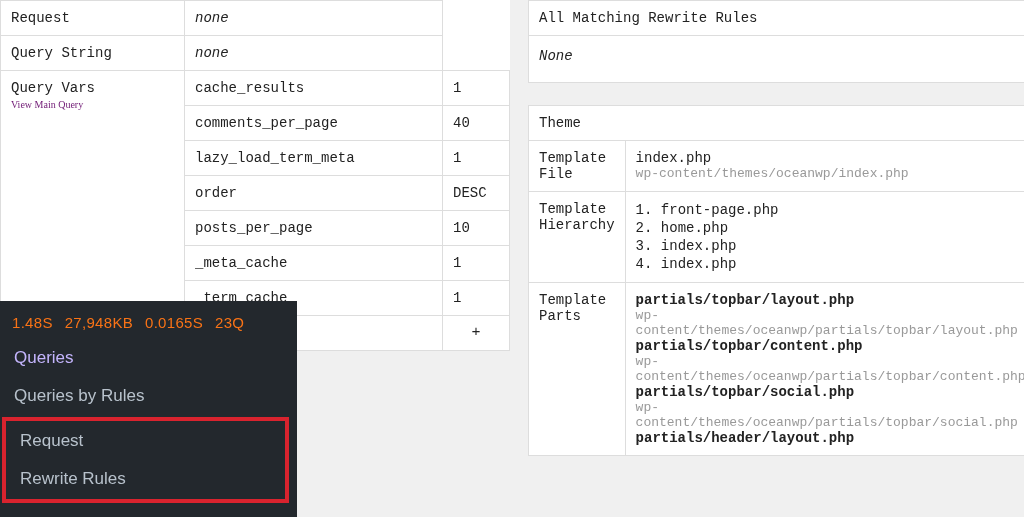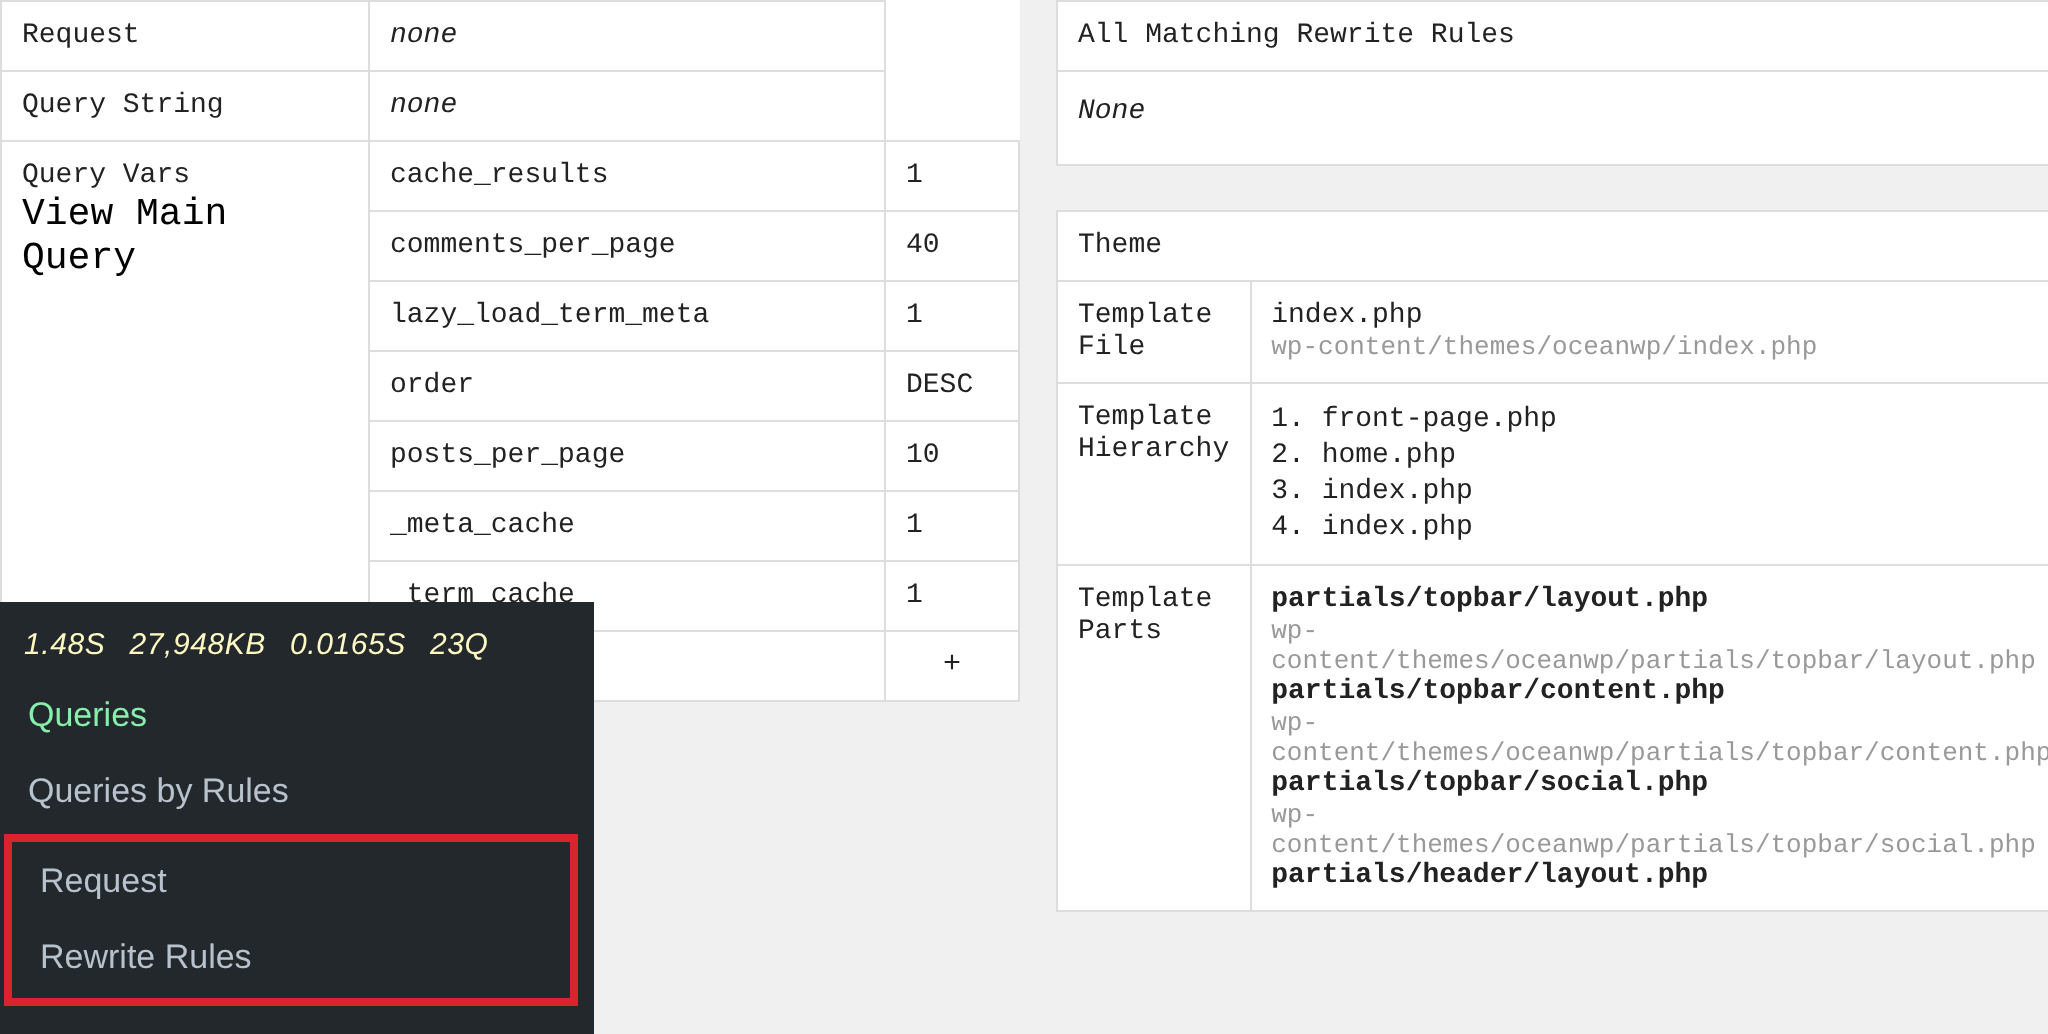--- a/index.html
+++ b/index.html
@@ -42,23 +42,24 @@
   width: 258px;
 }
 td.label2 {
   width: 101px;
   margin-top: 39px;
 }
 td.header {
   font-weight: normal;
 }
 .link {
-  color: #000000;
+  color: #701a75;
   cursor: pointer;
-  font-size: 19px;
+  font-size: 10px;
+  font-family: Liberation Serif, serif;
 }
 .plusbtn {
   text-align: center;
   cursor: pointer;
   font-size: 15px;
   line-height: 1;
 }
 .sectionhead {
   background: #fff;
   border: 1px solid #ddd;
@@ -93,32 +94,31 @@
   background: #23282d;
   color: #b8c2cc;
   font-family: -apple-system, BlinkMacSystemFont, "Segoe UI", sans-serif;
   font-size: 16px;
 }
 .panel .stats {
   display: flex;
   gap: 12px;
   padding: 13px 12px 8px;
   font-size: 15px;
-  color: #fef9c3;
+  color: #f97316;
   font-family: -apple-system, sans-serif;
   letter-spacing: .3px;
-  font-style: italic;
 }
 .panel .item {
   padding: 9px 14px;
   cursor: pointer;
   font-size: 17px;
 }
 .panel .item.active {
-  color: #86efac;
+  color: #c4b5fd;
 }
 .panel .highlight-box {
   border: 4px solid #d9232e;
   margin: 2px 8px 2px 2px;
   padding: 1px 0;
 }
 .vgap { height: 22px; }
 </style>
 </head>
 <body>

